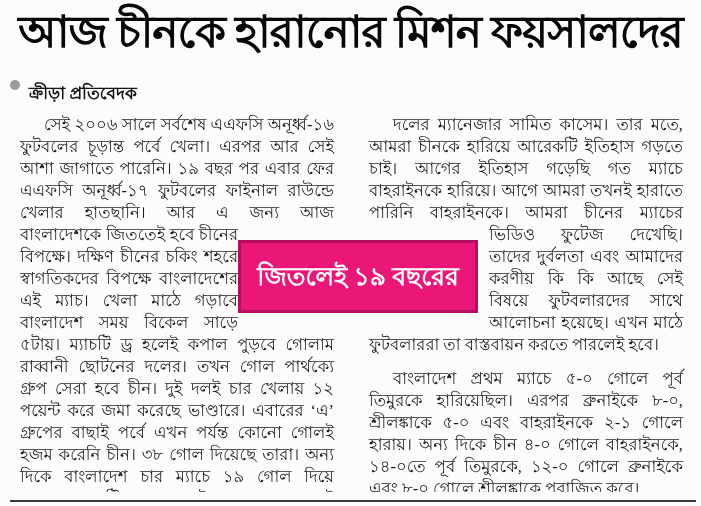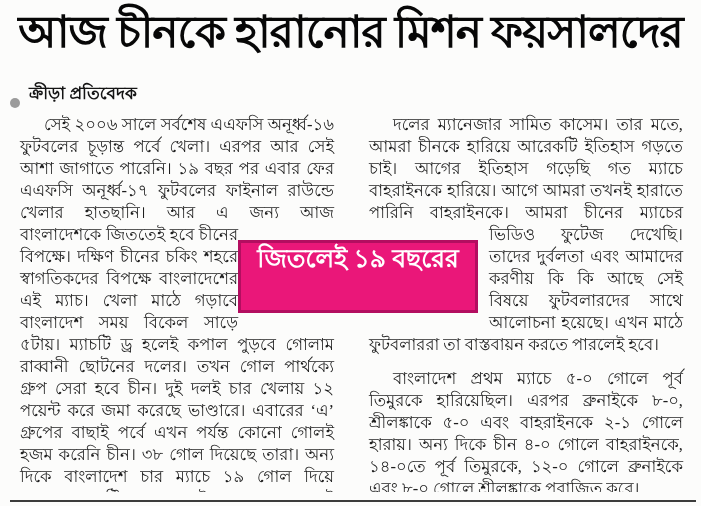--- a/index.html
+++ b/index.html
@@ -17,21 +17,21 @@
     position: absolute; top: 4px; left: 0; right: 0;
     text-align: center;
     font-size: 44px; font-weight: bold; color: #070707;
     line-height: 1.3;
     letter-spacing: -1px;
     white-space: nowrap;
   }
 
   .byline {
     position: absolute; top: 80px; left: 10px;
-    display: flex; align-items: flex-end;
+    display: flex; align-items: flex-start;
     font-size: 17px; font-weight: bold; color: #141414;
   }
   .byline .bullet {
     width: 10px; height: 10px; border-radius: 50%;
     background: #9b9b9b;
     display: inline-block; margin-right: 9px;
   }
 
   .columns {
     position: absolute; top: 102px; left: 8px; right: 6px; bottom: 14px;
@@ -51,21 +51,21 @@
   .wrap-spacer-r { float: right; width: 0;     height: 134px; }
   .wrap-hole-r   { float: right; clear: right; width: 108px; height: 82px; }
   .wrap-spacer-l { float: left;  width: 0;     height: 134px; }
   .wrap-hole-l   { float: left;  clear: left;  width: 132px; height: 82px; }
 
   .pullquote {
     position: absolute; left: 238px; top: 240px;
     width: 240px; height: 73px;
     border: 3px solid #b30e60;
     display: flex; flex-direction: column;
-    align-items: center; justify-content: space-between;
+    align-items: center; justify-content: center;
     text-align: center;
     font-weight: bold; font-size: 25px; line-height: 31px;
     font-family: "Liberation Serif", "DejaVu Serif", serif;
   }
 
   .bottom-rule {
     position: absolute; left: 10px; right: 5px; bottom: 4px;
     height: 2px; background: #3c3c3c;
   }
 </style>

